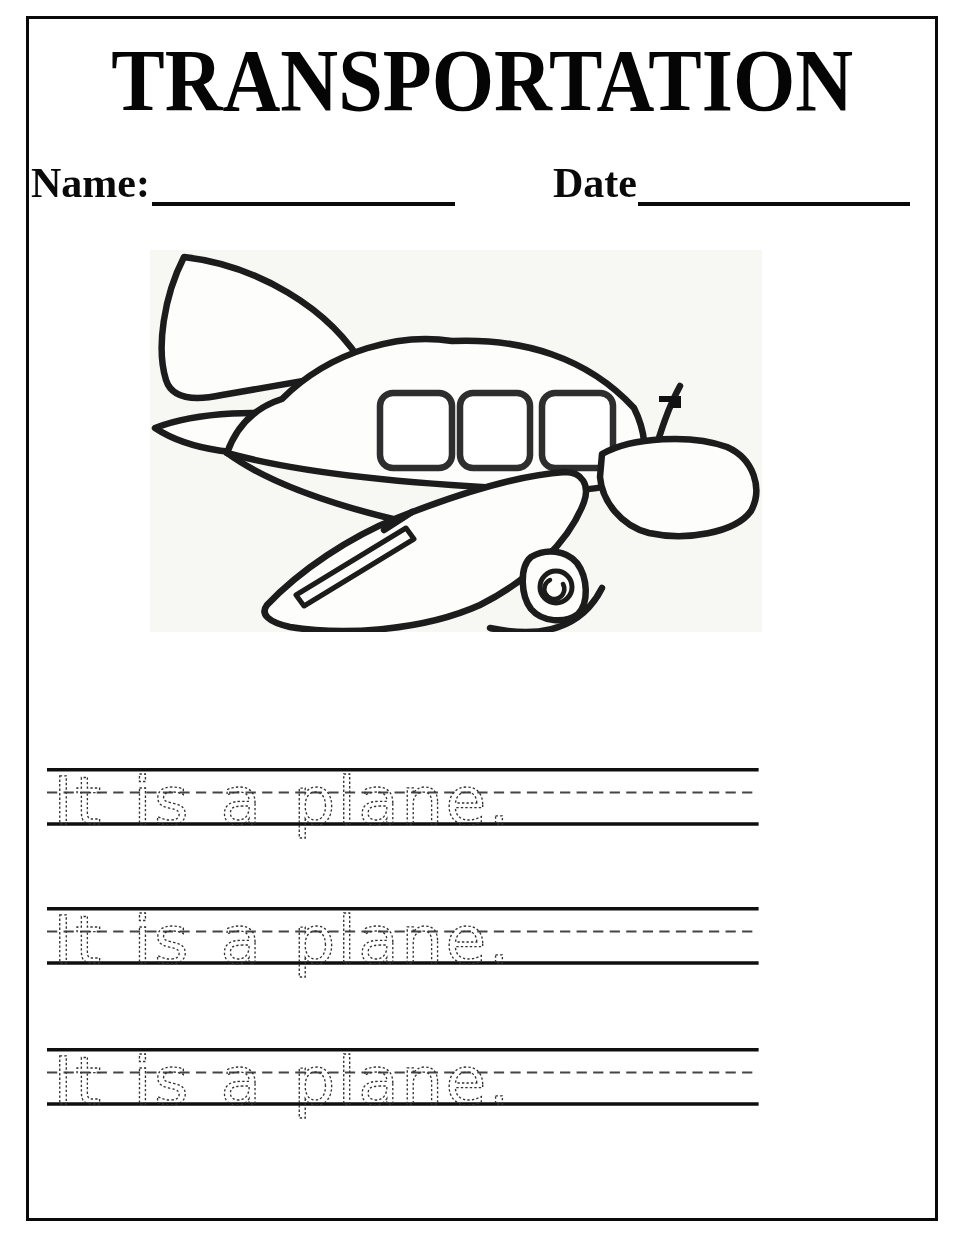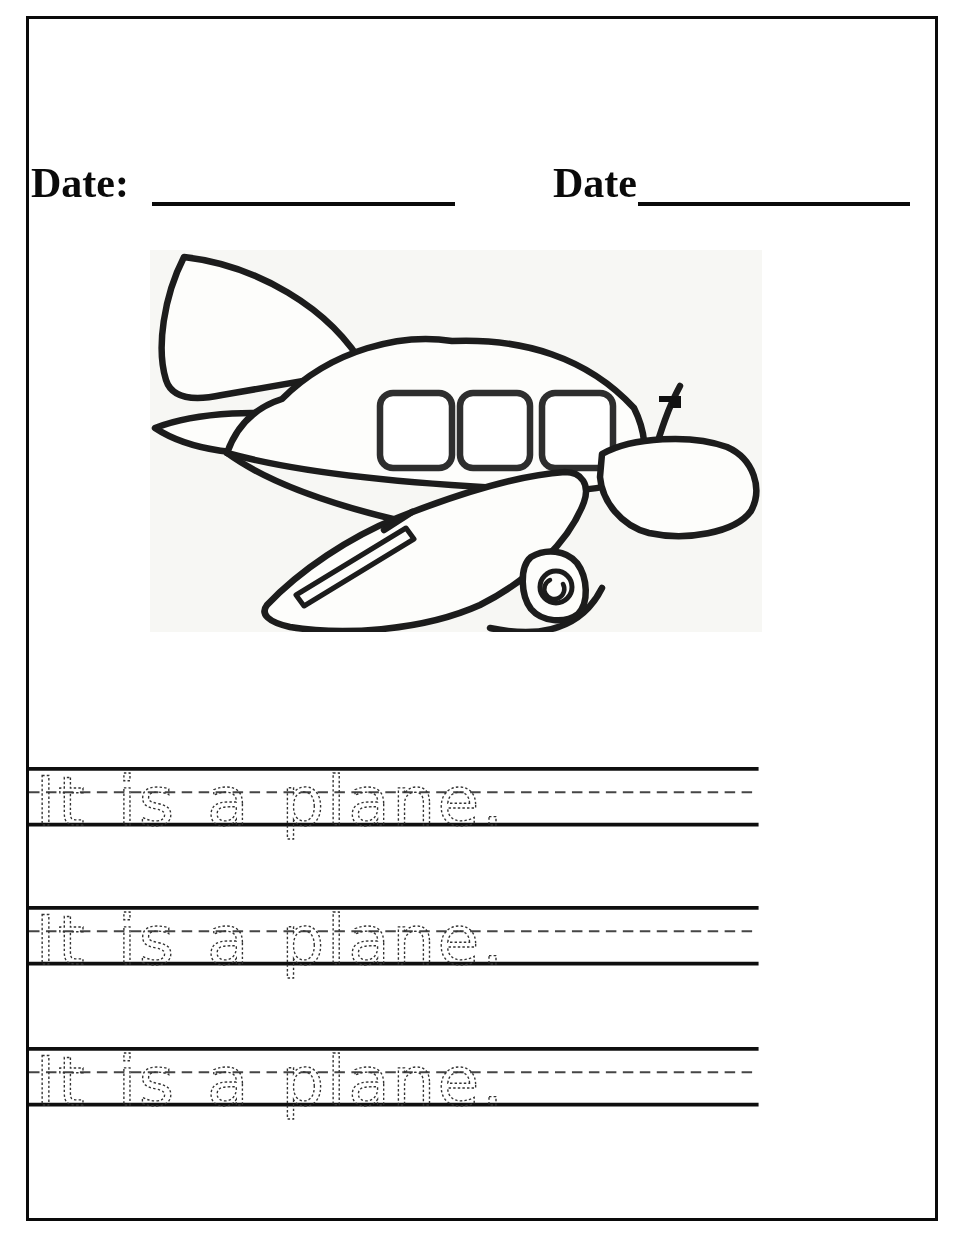--- a/index.html
+++ b/index.html
@@ -54,21 +54,21 @@
   .date-blank { left: 638px; top: 202px; width: 272px; }
   .plane-box {
     position: absolute;
     left: 150px; top: 250px;
     width: 612px; height: 382px;
   }
   .plane-box svg { display: block; width: 100%; height: 100%; }
   .trace-row {
     position: absolute;
     left: 29px;
-    width: 732px; height: 118px;
+    width: 732px; height: 118px; padding-left: 18px;
   }
   .trace-row svg { display: block; width: 100%; height: 100%; overflow: visible; }
   .row-1 { top: 743px; }
   .row-2 { top: 882px; }
   .row-3 { top: 1023px; }
   .trace-text {
     font-family: "DejaVu Sans", sans-serif;
     font-size: 84px;
     letter-spacing: 3px;
     word-spacing: 8px;
@@ -82,22 +82,25 @@
   .ink { fill: none; stroke: #1c1c1c; stroke-width: 6.5; stroke-linecap: round; stroke-linejoin: round; }
   .ink-fill { fill: #fdfdfb; stroke: #1c1c1c; stroke-width: 6.5; stroke-linecap: round; stroke-linejoin: round; }
   .win { fill: #ffffff; stroke: #2e2e2e; stroke-width: 6.5; }
 </style>
 </head>
 <body>
 
 <div class="page">
   <div class="frame"></div>
 
+  <div class="title-wrap">
+    <span class="title">TRANSPORTATION</span>
+  </div>
 
-  <span class="field-label name-label">Date:</span>
+  <span class="field-label name-label">Name:</span>
   <div class="blank-line name-blank"></div>
 
   <span class="field-label date-label">Date</span>
   <div class="blank-line date-blank"></div>
 
   <div class="plane-box">
     <svg viewBox="0 0 612 382" xmlns="http://www.w3.org/2000/svg">
       <rect x="0" y="0" width="612" height="382" fill="#f7f7f4"></rect>
 
       <path class="ink-fill" d="M 34,7 C 14,46 6,98 16,130 C 22,149 44,151 72,145 L 216,120 C 180,56 104,15 34,7 Z"></path>

